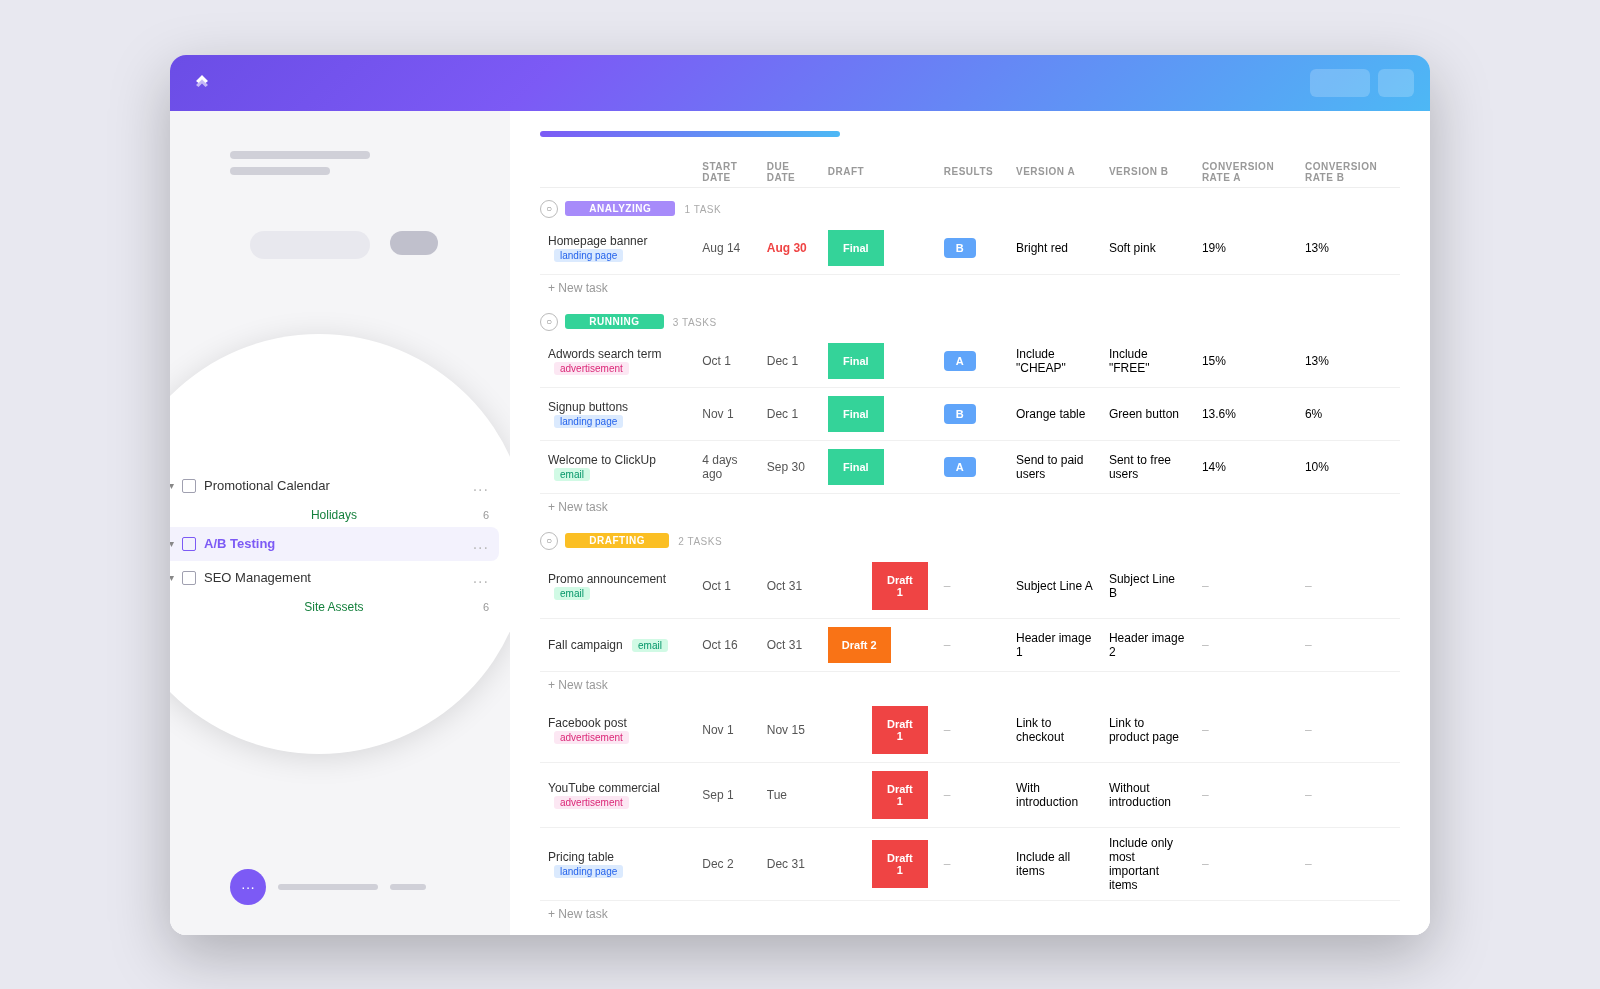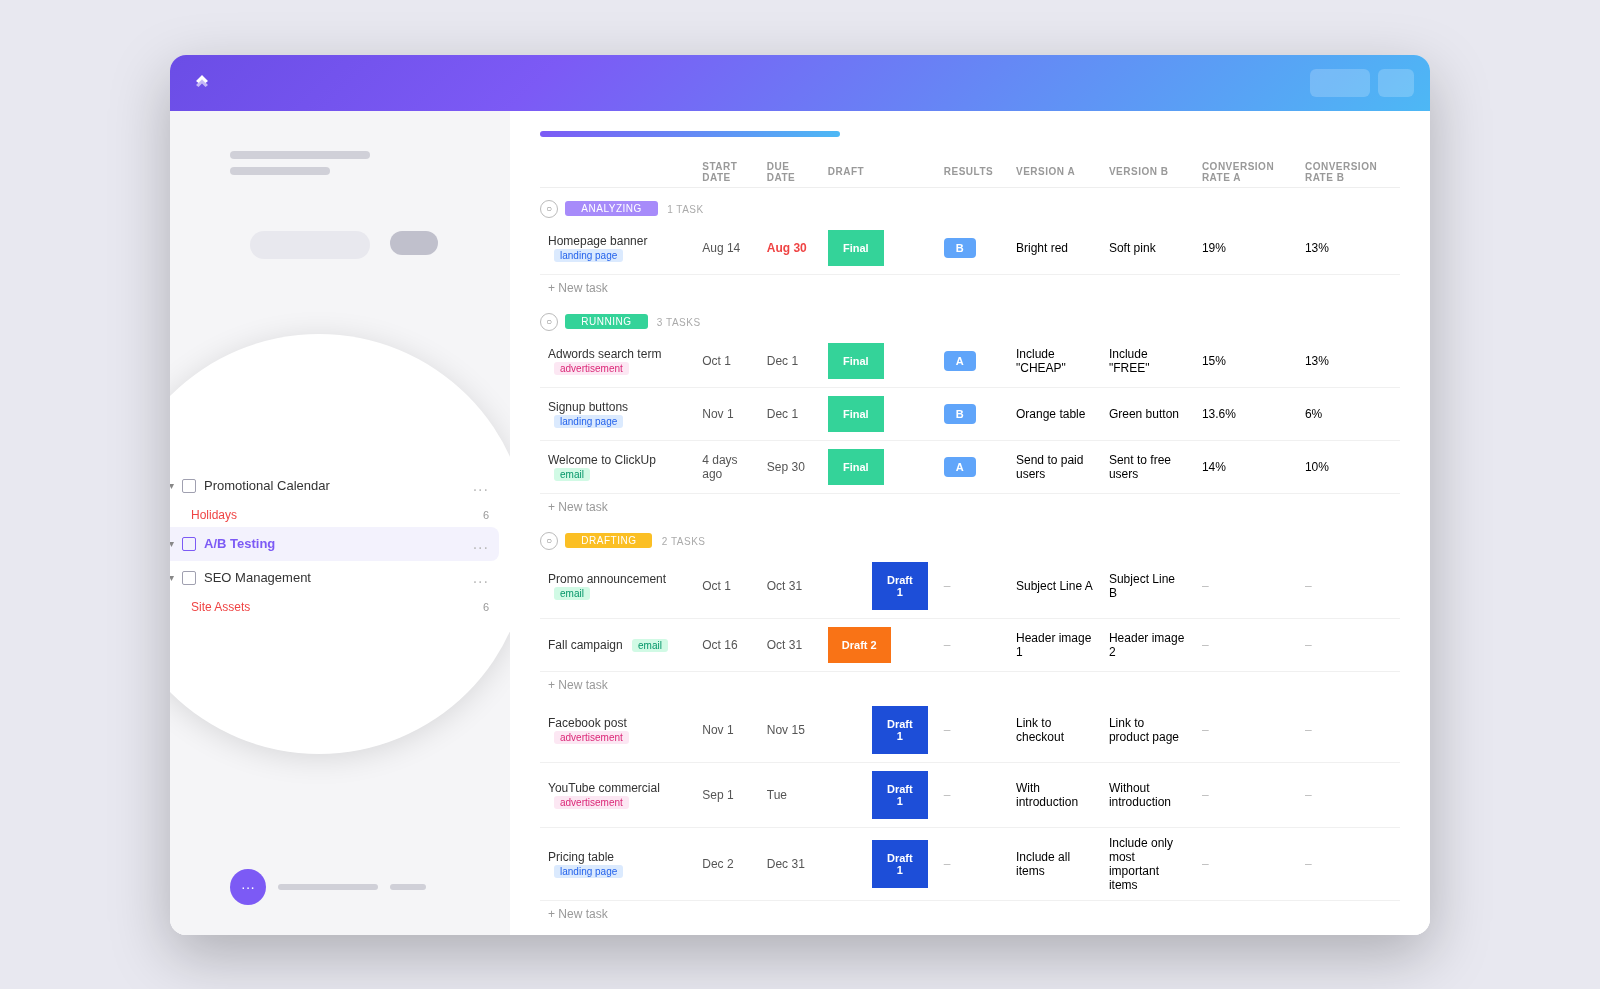--- a/index.html
+++ b/index.html
@@ -149,22 +149,23 @@
       letter-spacing: 1px;
     }
     .sidebar-sub-item {
       display: flex;
       align-items: center;
       padding: 5px 0 5px 22px;
       gap: 6px;
     }
     .sidebar-sub-label {
       font-size: 12px;
-      color: #ef4444;
+      color: #15803d;
       flex: 1;
+      text-align: center;
     }
     .sidebar-sub-count {
       font-size: 11px;
       color: #999;
     }
     .sidebar-chevron {
       font-size: 10px;
       color: #888;
     }
     .sidebar-bottom {
@@ -236,24 +237,24 @@
     }
     .section-header {
       padding: 10px 0 4px 0;
     }
     .section-header td {
       border-bottom: none;
       padding: 12px 0 4px 0;
     }
     .section-badge {
       display: inline-block;
-      padding: 2px 16px;
+      padding: 2px 24px;
       border-radius: 3px;
       font-size: 10px;
-      font-weight: 400;
+      font-weight: 700;
       letter-spacing: 0.5px;
       color: white;
       margin-right: 6px;
     }
     .badge-analyzing { background: #a78bfa; }
     .badge-running { background: #34d399; }
     .badge-drafting { background: #fbbf24; }
     .badge-open { background: #60a5fa; }
     .section-task-count {
       font-size: 10px;
@@ -281,21 +282,21 @@
       display: inline-block;
       padding: 12px 14px;
       border-radius: 0;
       font-size: 11px;
       font-weight: 700;
       color: white;
       text-align: center;
       min-width: 56px;
     }
     .status-final { background: #34d399; }
-    .status-draft1 { background: #1d4ed8; margin-left: 44px; }
+    .status-draft1 { background: #ef4444; margin-left: 44px; }
     .status-draft2 { background: #f97316; }
     .result-badge {
       display: inline-block;
       padding: 4px 12px;
       border-radius: 4px;
       font-size: 11px;
       font-weight: 700;
       color: white;
     }
     .result-b { background: #60a5fa; }

